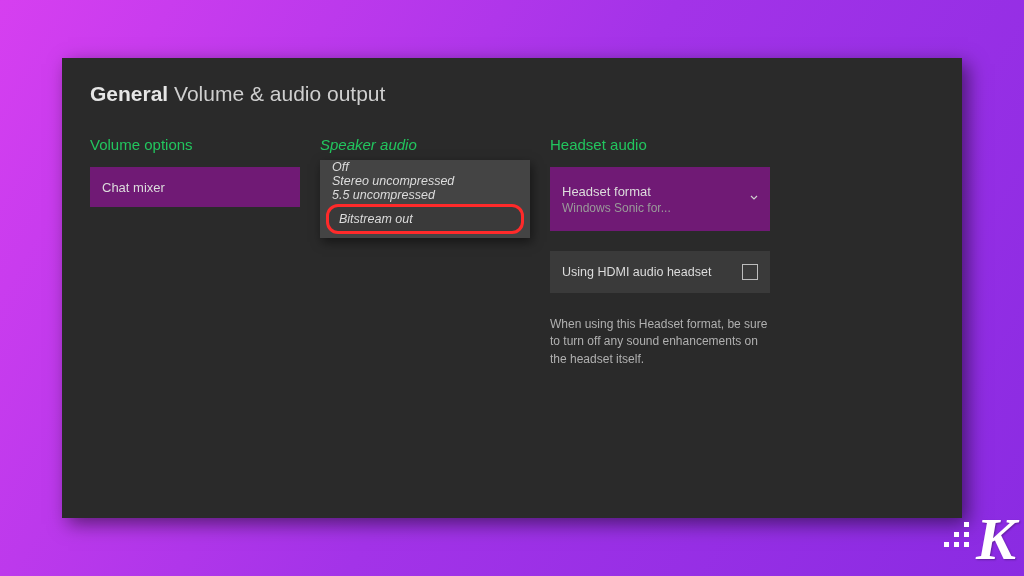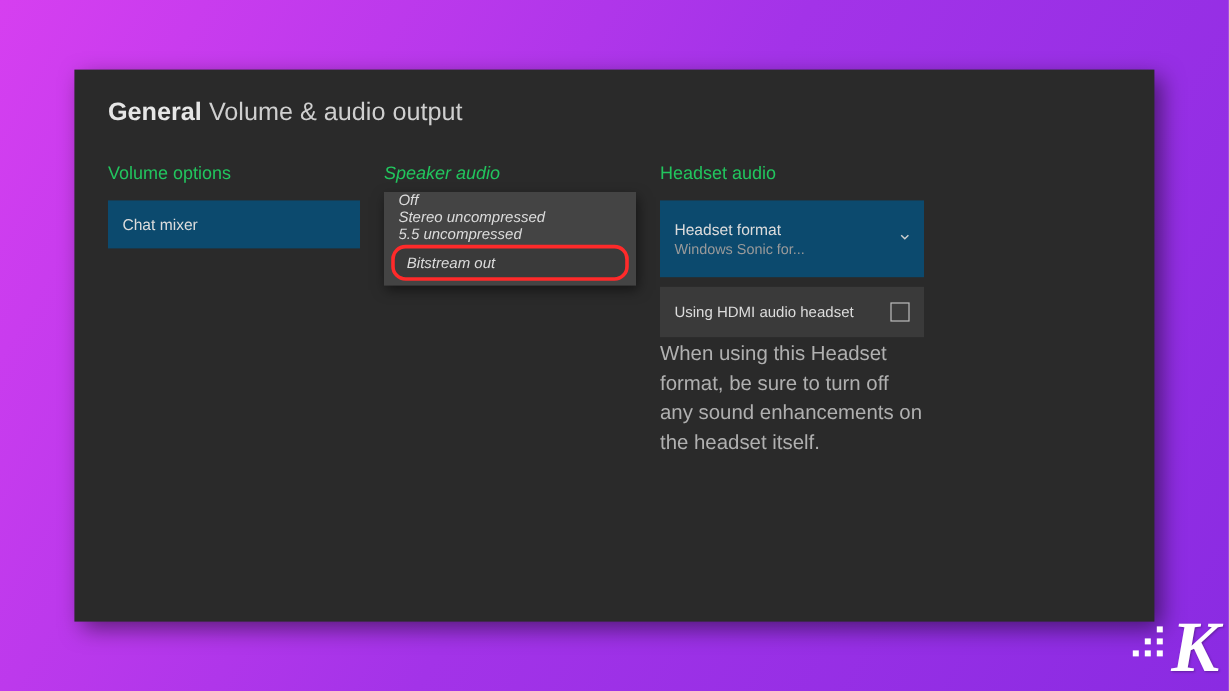--- a/index.html
+++ b/index.html
@@ -46,28 +46,28 @@
     .col-3 {
       width: 220px;
     }
     .section-header {
       font-size: 15px;
       color: #22c55e;
       font-weight: 400;
       margin-bottom: 14px;
     }
     .tile {
-      background: #0c4a6e;
+      background: #701a75;
       height: 40px;
       display: flex;
       align-items: center;
       padding: 0 12px;
       font-size: 13px;
       color: #dcdcdc;
-      margin-bottom: 8px;
+      margin-bottom: 20px;
       cursor: pointer;
       position: relative;
     }
     .tile-tall {
       height: 64px;
       flex-direction: column;
       align-items: flex-start;
       justify-content: center;
       padding: 4px 12px;
     }
@@ -112,35 +112,35 @@
       margin: 2px 6px 4px 6px;
       background: #3a3a3a;
     }
     .checkbox-row {
       background: #3a3a3a;
       height: 42px;
       display: flex;
       align-items: center;
       justify-content: space-between;
       padding: 0 12px;
-      margin-bottom: 2px;
+      margin-bottom: 23px;
       cursor: pointer;
     }
     .checkbox-row .cblabel {
       font-size: 12.5px;
       color: #dcdcdc;
     }
     .chkbox {
       width: 16px;
       height: 16px;
       border: 1.5px solid #bdbdbd;
       background: transparent;
     }
     .hint {
-      font-size: 17px;
+      font-size: 12px;
       color: #b0b0b0;
       line-height: 1.45;
     }
     .logo {
       position: absolute;
       right: 8px;
       bottom: 2px;
       color: #fff;
       font-family: Georgia, "Times New Roman", serif;
       font-size: 60px;

